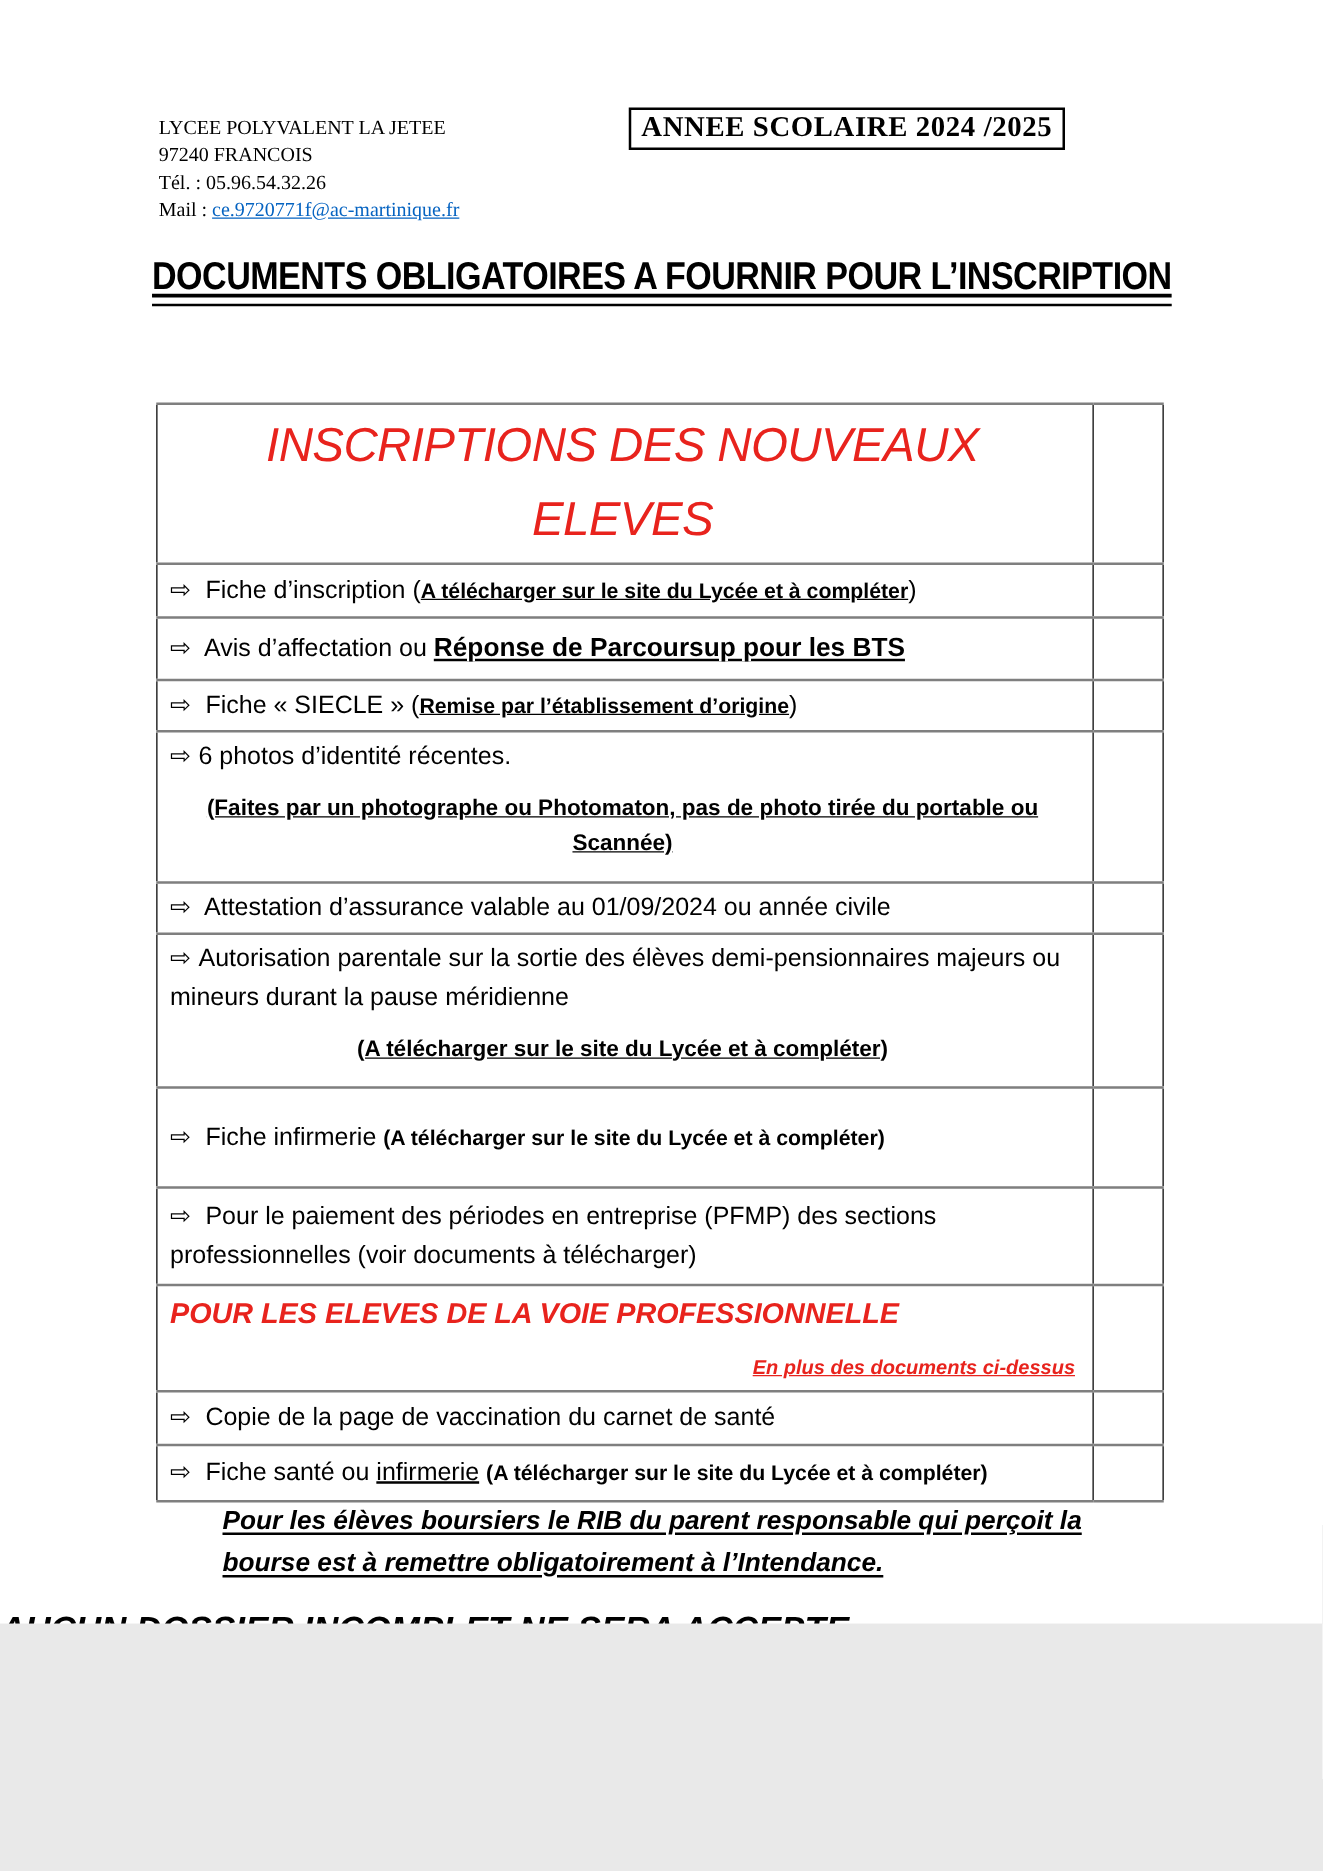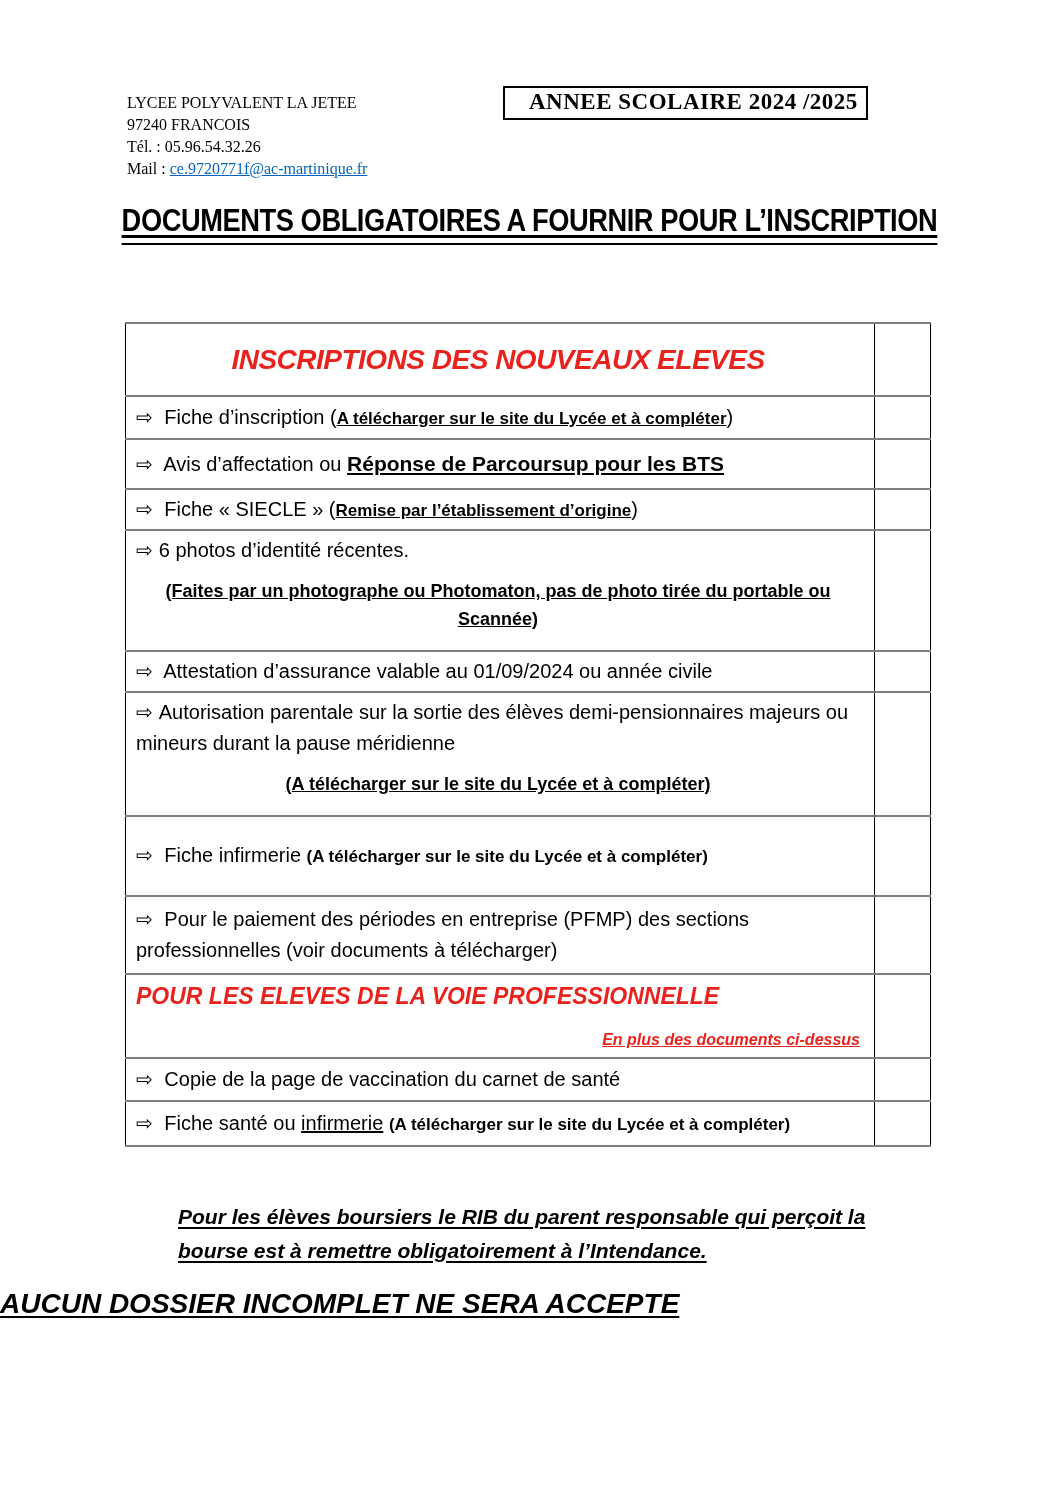--- a/index.html
+++ b/index.html
@@ -4,42 +4,42 @@
 <style>
   :root{
     --accent-red:#e8231d;
     --link-blue:#0563c1;
     --border-gray:#7f7f7f;
   }
   *{box-sizing:border-box;margin:0;padding:0;}
   html,body{background:#e9e9e9;}
   .page{
     position:relative;
-    width:1058px;height:1497px;
+    width:1058px;height:1299px;
     background:#ffffff;
     margin:0 auto;
     font-family:"Liberation Sans",sans-serif;
     color:#000;
     overflow:hidden;
   }
   
   .letterhead{
     position:absolute;top:92px;left:127px;
     font-family:"Liberation Serif",serif;
     font-size:16px;line-height:22px;
   }
   .mail-line a{
     color:var(--link-blue);
     text-decoration:underline;
     cursor:pointer;
   }
   .year-box{
     position:absolute;top:86px;left:503px;
     border:2px solid #000;
-    padding:1px 8px 3px 24px;
+    padding:1px 8px 3px 8px;
     font-family:"Liberation Serif",serif;
     font-weight:bold;font-size:23px;
     letter-spacing:.5px;
     white-space:nowrap;
   }
   
   .doc-title{
     position:absolute;top:203px;left:0;
     width:100%;text-align:center;
   }
@@ -81,22 +81,22 @@
   tr.r6{height:40px;}
   tr.r7{height:88px;}
   tr.r8{height:80px;}
   tr.r9{height:78px;}
   tr.r10{height:80px;}
   tr.r11{height:43px;}
   tr.r12{height:45px;}
   .tbl-title{
     text-align:center;
     color:var(--accent-red);
-    font-weight:bold;font-style:italic;
-    font-size:28px;letter-spacing:-.5px;
+    font-weight:normal;font-style:italic;
+    font-size:38px;letter-spacing:-.5px;
   }
   .arrow{font-size:20px;margin-right:6px;}
   .note-bu{ 
     font-weight:bold;
     text-decoration:underline;
     font-size:17px;
   }
   .strong-u{ 
     font-weight:bold;
     text-decoration:underline;

